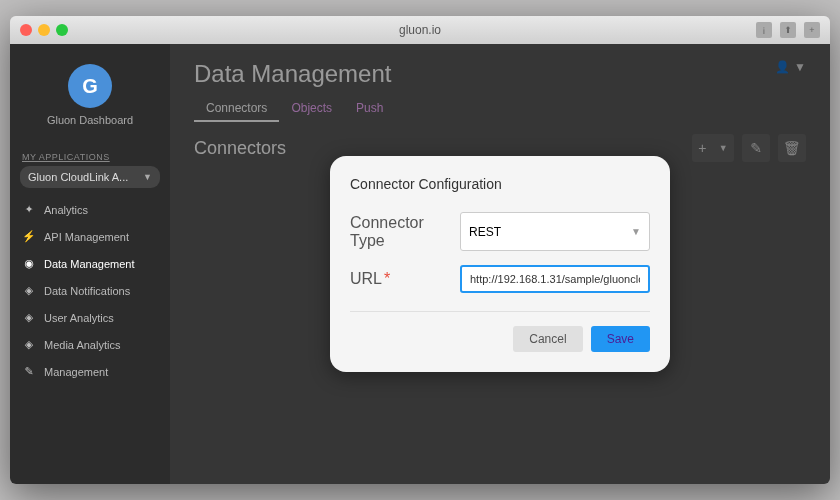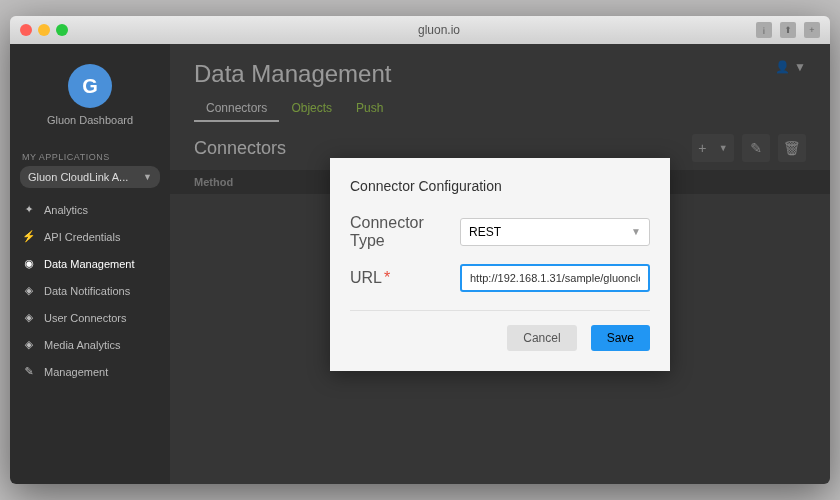--- a/index.html
+++ b/index.html
@@ -49,21 +49,20 @@
     .tl-minimize { background: #febc2e; }
     .tl-maximize { background: #28c840; }
 
     .titlebar-title {
       position: absolute;
       left: 50%;
       transform: translateX(-50%);
       font-size: 12px;
       color: #555;
       font-weight: 500;
-      margin-left: 19px;
     }
 
     .titlebar-controls {
       margin-left: auto;
       display: flex;
       gap: 8px;
       align-items: center;
     }
 
     .titlebar-btn {
@@ -122,20 +121,21 @@
       color: #aaa;
       text-align: center;
     }
 
     .sidebar-section-label {
       font-size: 9px;
       color: #888;
       padding: 10px 12px 4px;
       text-transform: uppercase;
       letter-spacing: 0.5px;
+      text-decoration: underline;
     }
 
     .sidebar-dropdown {
       margin: 0 10px 4px;
       background: #444;
       border-radius: 9px;
       padding: 5px 8px;
       display: flex;
       align-items: center;
       justify-content: space-between;
@@ -207,21 +207,21 @@
 
     .nav-tabs {
       display: flex;
       padding: 8px 24px 0;
       gap: 0;
     }
 
     .nav-tab {
       padding: 5px 12px;
       font-size: 12px;
-      color: #bef264;
+      color: #f0abfc;
       cursor: pointer;
       border-bottom: 2px solid transparent;
     }
 
     .nav-tab.active {
       color: #fff;
       border-bottom: 2px solid #fff;
     }
 
     .section-header {
@@ -289,21 +289,21 @@
       top: 0; left: 0; right: 0; bottom: 0;
       background: rgba(0,0,0,0.4);
       display: flex;
       align-items: center;
       justify-content: center;
       z-index: 100;
     }
 
     .modal {
       background: #f5f5f5;
-      border-radius: 0;
+      border-radius: 16px;
       width: 340px;
       padding: 20px;
       box-shadow: 0 4px 20px rgba(0,0,0,0.4);
     }
 
     .modal-title {
       font-size: 14px;
       color: #333;
       font-weight: 500;
       margin-bottom: 20px;
@@ -317,41 +317,41 @@
 
     .form-label {
       width: 110px;
       font-size: 16px;
       color: #555;
       flex-shrink: 0;
     }
 
     .form-select {
       flex: 1;
-      height: 28px;
+      height: 39px;
       border: 1px solid #ccc;
       border-radius: 3px;
       padding: 0 8px;
       font-size: 12px;
       background: white;
       display: flex;
       align-items: center;
       justify-content: space-between;
       cursor: pointer;
     }
 
     .required-star {
       color: #e74c3c;
       margin-left: 2px;
     }
 
     .modal-footer {
       display: flex;
       justify-content: flex-end;
-      gap: 14px;
+      gap: 8px;
       margin-top: 18px;
       padding-top: 14px;
       border-top: 1px solid #e0e0e0;
     }
 
     .btn-cancel {
       padding: 6px 16px;
       font-size: 12px;
       background: #e0e0e0;
       border: none;
@@ -359,21 +359,21 @@
       color: #555;
       cursor: pointer;
     }
 
     .btn-save {
       padding: 6px 16px;
       font-size: 12px;
       background: #2196f3;
       border: none;
       border-radius: 3px;
-      color: #000000;
+      color: #4c1d95;
       cursor: pointer;
       font-weight: 500;
     }
 
     .url-input-wrapper {
       flex: 1;
       position: relative;
     }
 
     .url-input {
@@ -424,33 +424,33 @@
       </div>
 
 
       <nav class="sidebar-nav">
         <div class="sidebar-item">
           <span class="icon">✦</span>
           <span>Analytics</span>
         </div>
         <div class="sidebar-item">
           <span class="icon">⚡</span>
-          <span>API Credentials</span>
+          <span>API Management</span>
         </div>
         <div class="sidebar-item active">
           <span class="icon">◉</span>
           <span>Data Management</span>
         </div>
         <div class="sidebar-item">
           <span class="icon">◈</span>
           <span>Data Notifications</span>
         </div>
         <div class="sidebar-item">
           <span class="icon">◈</span>
-          <span>User Connectors</span>
+          <span>User Analytics</span>
         </div>
         <div class="sidebar-item">
           <span class="icon">◈</span>
           <span>Media Analytics</span>
         </div>
         <div class="sidebar-item">
           <span class="icon">✎</span>
           <span>Management</span>
         </div>
       </nav>
@@ -486,24 +486,20 @@
           </div>
           <div class="action-btn">
             <span>✎</span>
           </div>
           <div class="action-btn">
             <span>🗑</span>
           </div>
         </div>
       </div>
 
-      <div class="table-header">
-        <div class="col-method">Method</div>
-        <div class="col-config">Configuration Details</div>
-      </div>
 
       <div class="modal-overlay">
         <div class="modal">
           <div class="modal-title">Connector Configuration</div>
 
           <div class="form-row">
             <label class="form-label">Connector Type</label>
             <div class="form-select">
               <span>REST</span>
               <span style="font-size:10px;color:#999;">▼</span>

